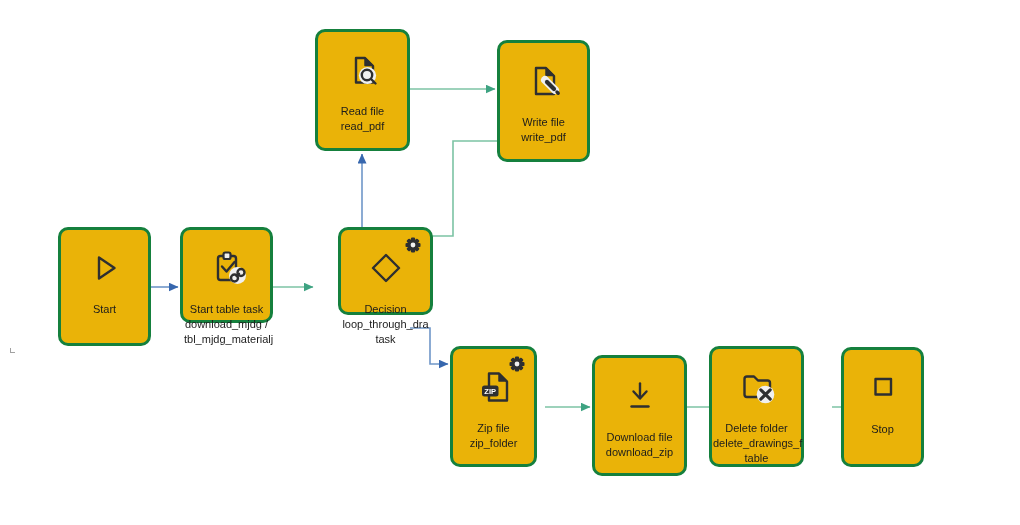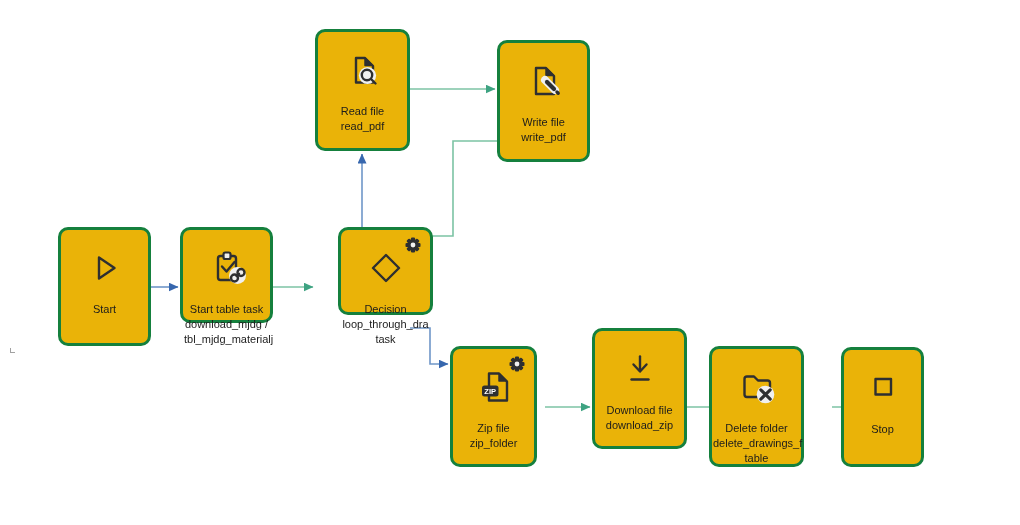--- a/index.html
+++ b/index.html
@@ -22,21 +22,21 @@
   .label span{display:block;}
   .label span:empty{display:none;}
   .gear{position:absolute;top:7px;right:9px;width:16px;height:16px;cursor:pointer;}
   
   .n-read     {left:315px;top:29px; width:95px;height:122px;}
   .n-write    {left:497px;top:40px; width:93px;height:122px;}
   .n-start    {left:58px; top:227px;width:93px;height:119px;}
   .n-table    {left:180px;top:227px;width:93px;height:96px;}
   .n-decision {left:315px;top:227px;width:95px;height:88px;margin-left:23px;}
   .n-zip      {left:450px;top:346px;width:87px;height:121px;}
-  .n-download {left:592px;top:328px;width:95px;height:121px;}
+  .n-download {left:592px;top:355px;width:95px;height:121px;}
   .n-delete   {left:709px;top:346px;width:95px;height:121px;}
   .n-stop     {left:841px;top:347px;width:83px;height:120px;}
   .stray{position:absolute;left:10px;top:348px;width:4px;height:4px;opacity:.55;
          border-left:1px solid #555;border-bottom:1px solid #555;}
   .ic{stroke:#2e2f31;fill:none;stroke-width:2.4;stroke-linejoin:round;}
 </style>
 </head>
 <body>
 
 <div id="canvas">

